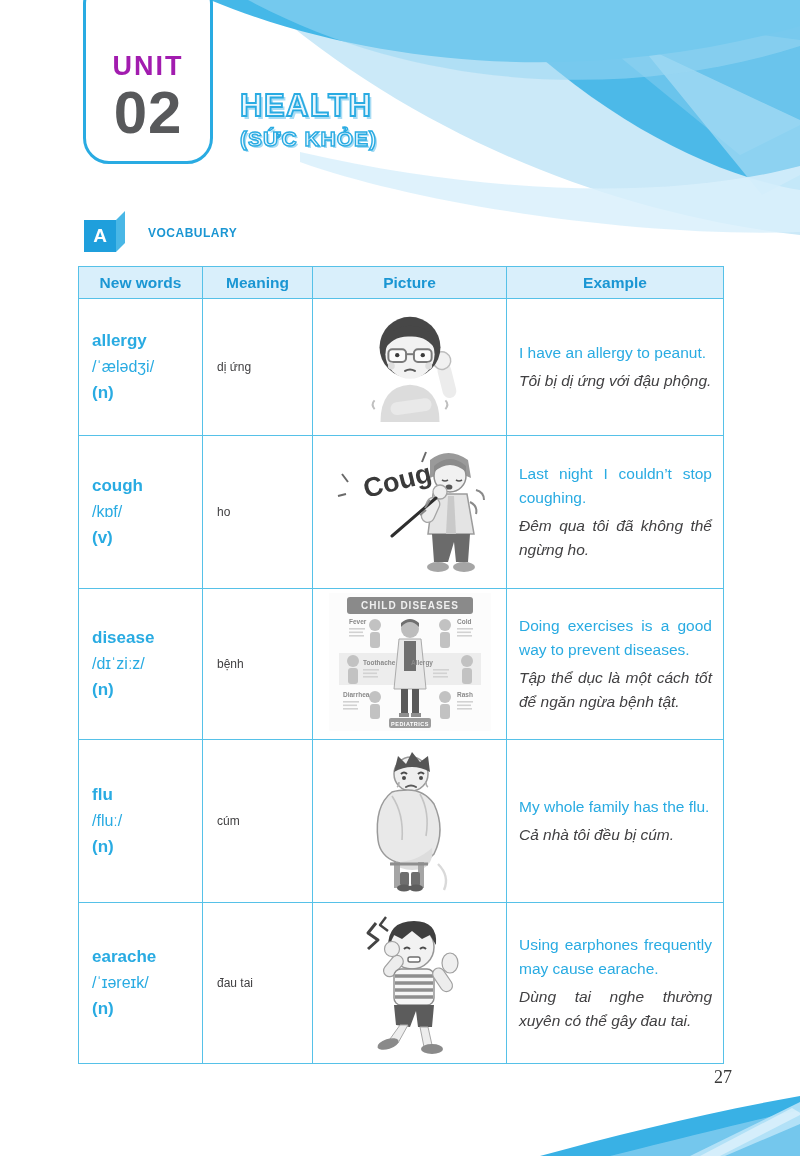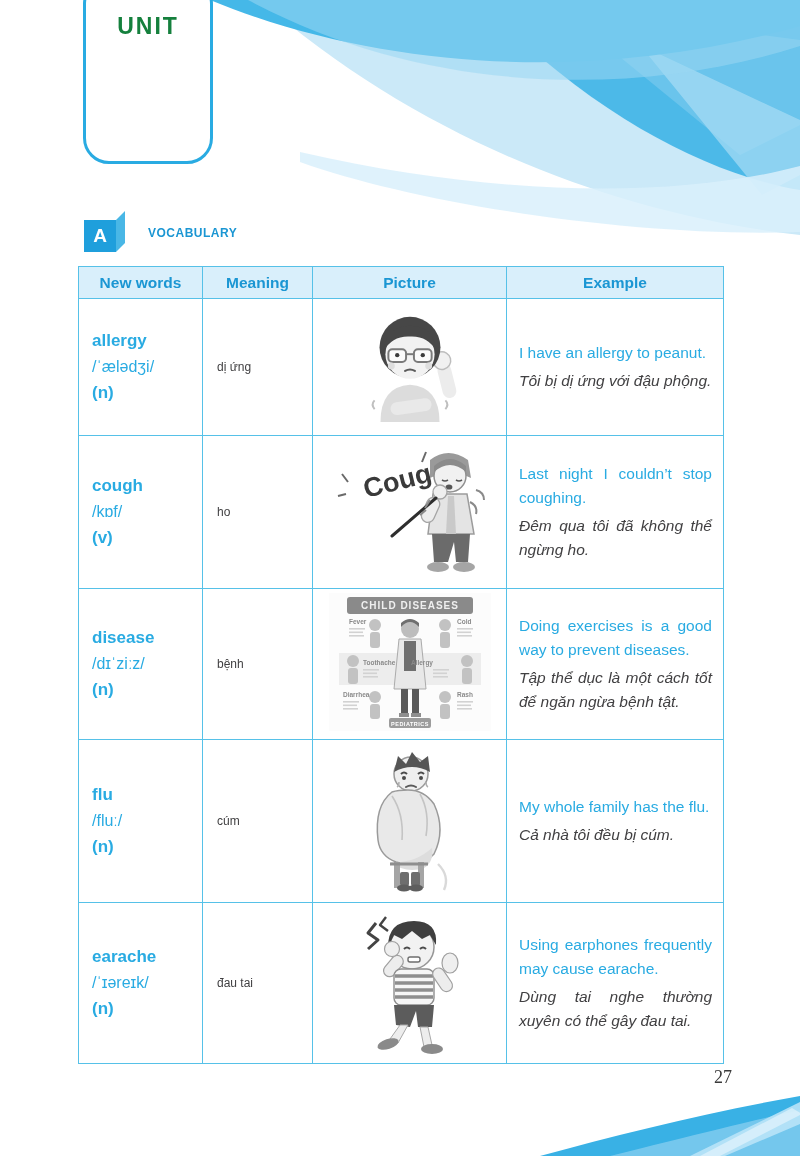--- a/index.html
+++ b/index.html
@@ -17,21 +17,21 @@
   }
   
   .top-deco{position:absolute;top:0;left:0;width:800px;height:340px;pointer-events:none;}
   .bottom-deco{position:absolute;right:0;bottom:0;width:260px;height:62px;pointer-events:none;}
   
   .unit-box{
     position:absolute;left:83px;top:-22px;width:130px;height:186px;
     background:#fff;border:3.5px solid var(--accent);border-radius:26px;
     box-sizing:border-box;z-index:3;text-align:center;
   }
-  .unit-label{margin-top:32px;font-size:23px;font-weight:bold;color:#15803d;letter-spacing:2px;}
+  .unit-label{margin-top:70px;font-size:27px;font-weight:bold;color:#a21caf;letter-spacing:2px;}
   .unit-number{font-size:60px;font-weight:bold;color:#58595B;line-height:1.02;letter-spacing:1px;}
   .unit-title-wrap{position:absolute;left:240px;top:88px;z-index:3;}
   .unit-title{
     font-size:31px;font-weight:800;letter-spacing:1.5px;
     color:#E9F6FD;-webkit-text-stroke:1.8px var(--accent);
     text-shadow:2.5px 2.5px 0 #A8DCF4;
   }
   .unit-subtitle{
     font-size:21px;font-weight:800;letter-spacing:1px;margin-top:3px;
     color:#E9F6FD;-webkit-text-stroke:1.4px var(--accent);
@@ -89,20 +89,25 @@
     <path d="M480,0 C590,115 710,175 800,190 L800,0 Z" fill="#36B0E5" opacity="0.85"></path>
     <path d="M560,8 L740,155 L800,125 L800,40 Z" fill="#7ECBEF" opacity="0.6"></path>
     <path d="M640,45 L762,195 L800,175 L800,120 Z" fill="#AADDF5" opacity="0.7"></path>
     <path d="M210,0 C400,78 620,78 800,26 L800,0 Z" fill="#45B8E8"></path>
     <path d="M248,0 C430,97 640,97 800,46 L800,0 L248,0 Z" fill="#9BD7F3" opacity="0.55"></path>
     <path d="M300,152 C500,198 680,198 800,166 L800,232 C640,238 420,205 300,162 Z" fill="#D9F0FB" opacity="0.85"></path>
   </svg>
 
   <div class="unit-box">
     <div class="unit-label">UNIT</div>
+    <div class="unit-number">02</div>
+  </div>
+  <div class="unit-title-wrap">
+    <div class="unit-title">HEALTH</div>
+    <div class="unit-subtitle">(SỨC KHỎE)</div>
   </div>
 
   <div class="section-header">
     <div class="cube">
       <div class="cube-top"></div>
       <div class="cube-side"></div>
       <div class="cube-front">A</div>
     </div>
     <div class="section-title">VOCABULARY</div>
   </div>

